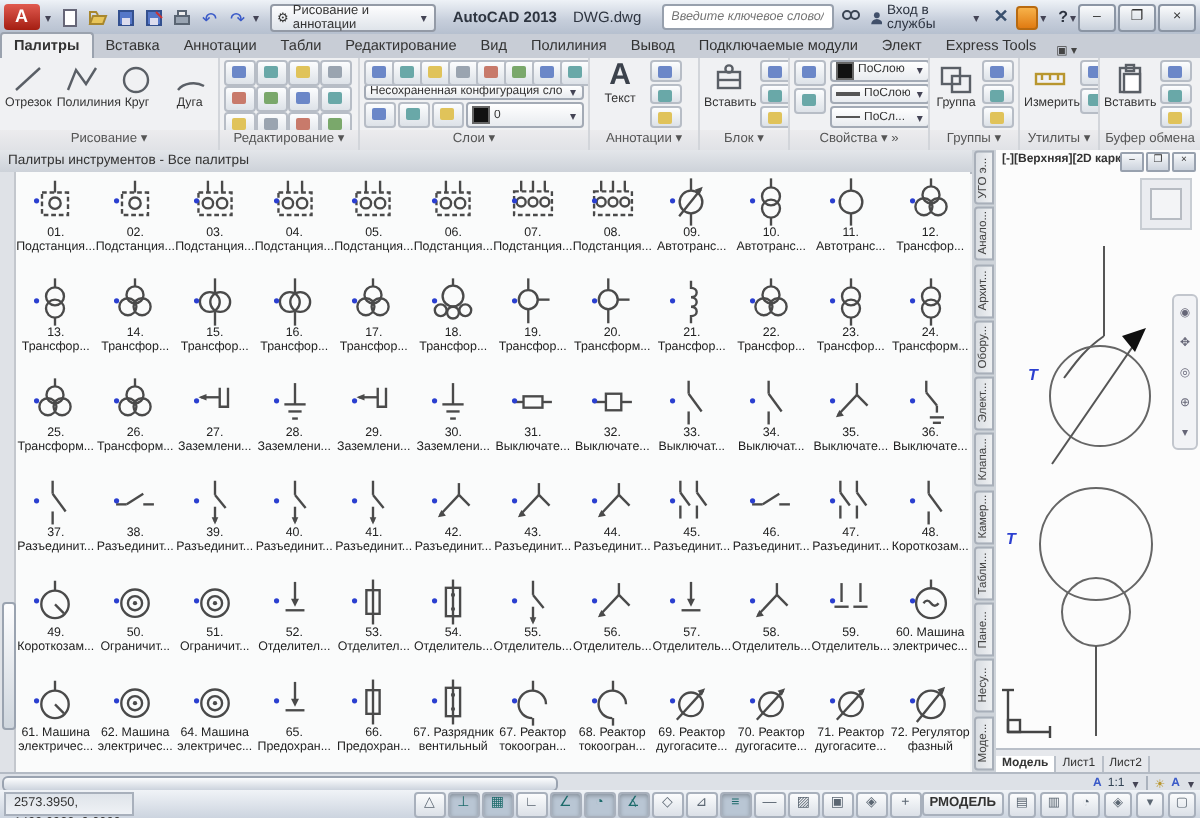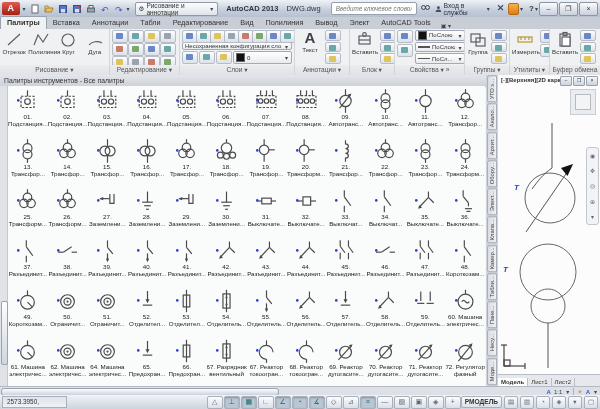--- a/index.html
+++ b/index.html
@@ -212,22 +212,23 @@
 
   <div class="tabrow" id="tabrow">
       <div class="rtab active">Палитры</div>
       <div class="rtab">Вставка</div>
       <div class="rtab">Аннотации</div>
       <div class="rtab">Табли</div>
       <div class="rtab">Редактирование</div>
       <div class="rtab">Вид</div>
       <div class="rtab">Полилиния</div>
       <div class="rtab">Вывод</div>
+      <div class="rtab">Подключаемые модули</div>
       <div class="rtab">Элект</div>
-      <div class="rtab">AutoCAD Tools</div>
+      <div class="rtab">Express Tools</div>
       <span class="rtab-extra">▣ ▾</span>
     </div>
 
   <div class="ribbon">
 
     <div class="panel" style="width:110px">
       <div class="pbody" id="drawtools">
           <div class="bb"><svg viewBox="0 0 18 17">
               <line x1="3" y1="14" x2="15" y2="3"></line>
             </svg><span>Отрезок</span></div>

